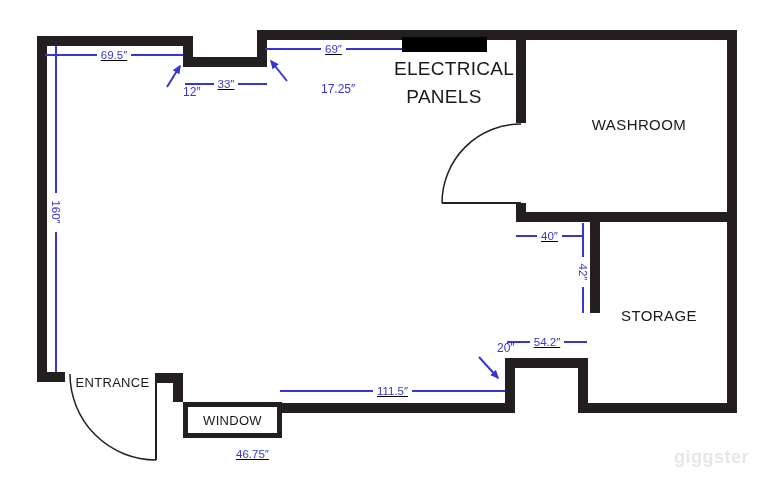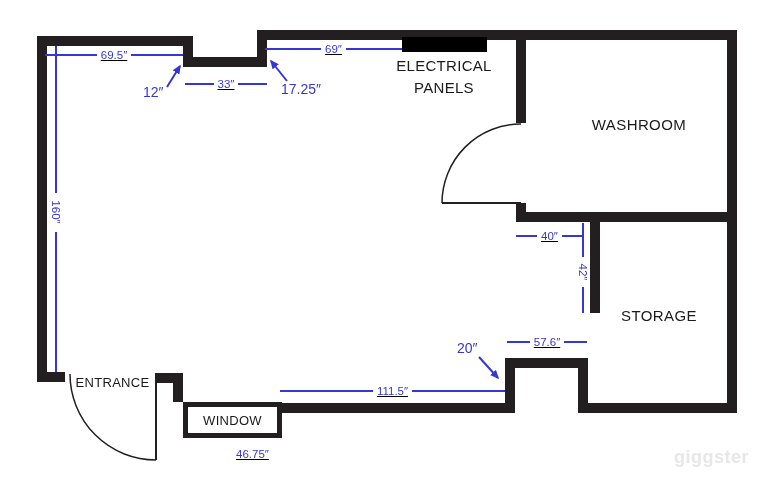--- a/index.html
+++ b/index.html
@@ -10,36 +10,36 @@
   .wall{position:absolute;background:#231f20;}
   .panel-block{position:absolute;background:#000;}
   .room-label{
     position:absolute;color:#1a1a1a;font-size:15px;letter-spacing:.4px;
     text-align:center;white-space:nowrap;
   }
   .small-label{
     position:absolute;color:#1a1a1a;font-size:13px;letter-spacing:.3px;
     text-align:center;white-space:nowrap;
   }
-  .two-line{line-height:1.45;font-size:15px;}
+  .two-line{line-height:1.45;font-size:19px;}
   .window-box{
     position:absolute;left:183px;top:402px;width:99px;height:36px;
     box-sizing:border-box;border:5px solid #231f20;background:#fff;
     display:flex;align-items:center;justify-content:center;
     font-size:13px;color:#1a1a1a;letter-spacing:.3px;z-index:3;
   }
   .dim{position:absolute;display:flex;align-items:center;height:13px;z-index:4;text-decoration:underline;}
   .dline{height:2px;background:#3636d2;flex:1;}
   .dlabel{
     color:#3636d2;font-size:11.5px;line-height:12px;padding:0 4px;
     white-space:nowrap;
   }
   .dim-free{
-    position:absolute;color:#3636d2;font-size:14px;line-height:12px;
-    white-space:nowrap;z-index:4;
+    position:absolute;color:#3636d2;font-size:12px;line-height:12px;
+    white-space:nowrap;z-index:4;margin-left:40px;
   }
   .vseg{position:absolute;width:2px;background:#3636d2;z-index:4;}
   .vlabel{
     position:absolute;color:#3636d2;font-size:11.5px;line-height:14px;
     text-align:center;transform:rotate(90deg);transform-origin:center;
     white-space:nowrap;z-index:4;
   }
   .overlay{position:absolute;left:0;top:0;z-index:2;pointer-events:none;}
   .watermark{
     position:absolute;left:674px;top:447px;font-size:18px;font-weight:bold;
@@ -129,21 +129,21 @@
     <span class="dlabel">40″</span>
     <div class="dline"></div>
   </div>
 
   <div class="vseg" style="left:582px;top:223px;height:34px;"></div>
   <div class="vlabel" style="left:566px;top:265px;width:34px;">42″</div>
   <div class="vseg" style="left:582px;top:287px;height:26px;"></div>
 
   <div class="dim" style="left:507px;top:335px;width:80px;">
     <div class="dline"></div>
-    <span class="dlabel">57.6″</span>
+    <span class="dlabel">54.2″</span>
     <div class="dline"></div>
   </div>
 
   <div class="dim-free" style="left:457px;top:342px;">20″</div>
 
   <div class="dim" style="left:280px;top:384px;width:225px;align-items:center;">
     <div class="dline"></div>
     <span class="dlabel">111.5″</span>
     <div class="dline"></div>
   </div>

